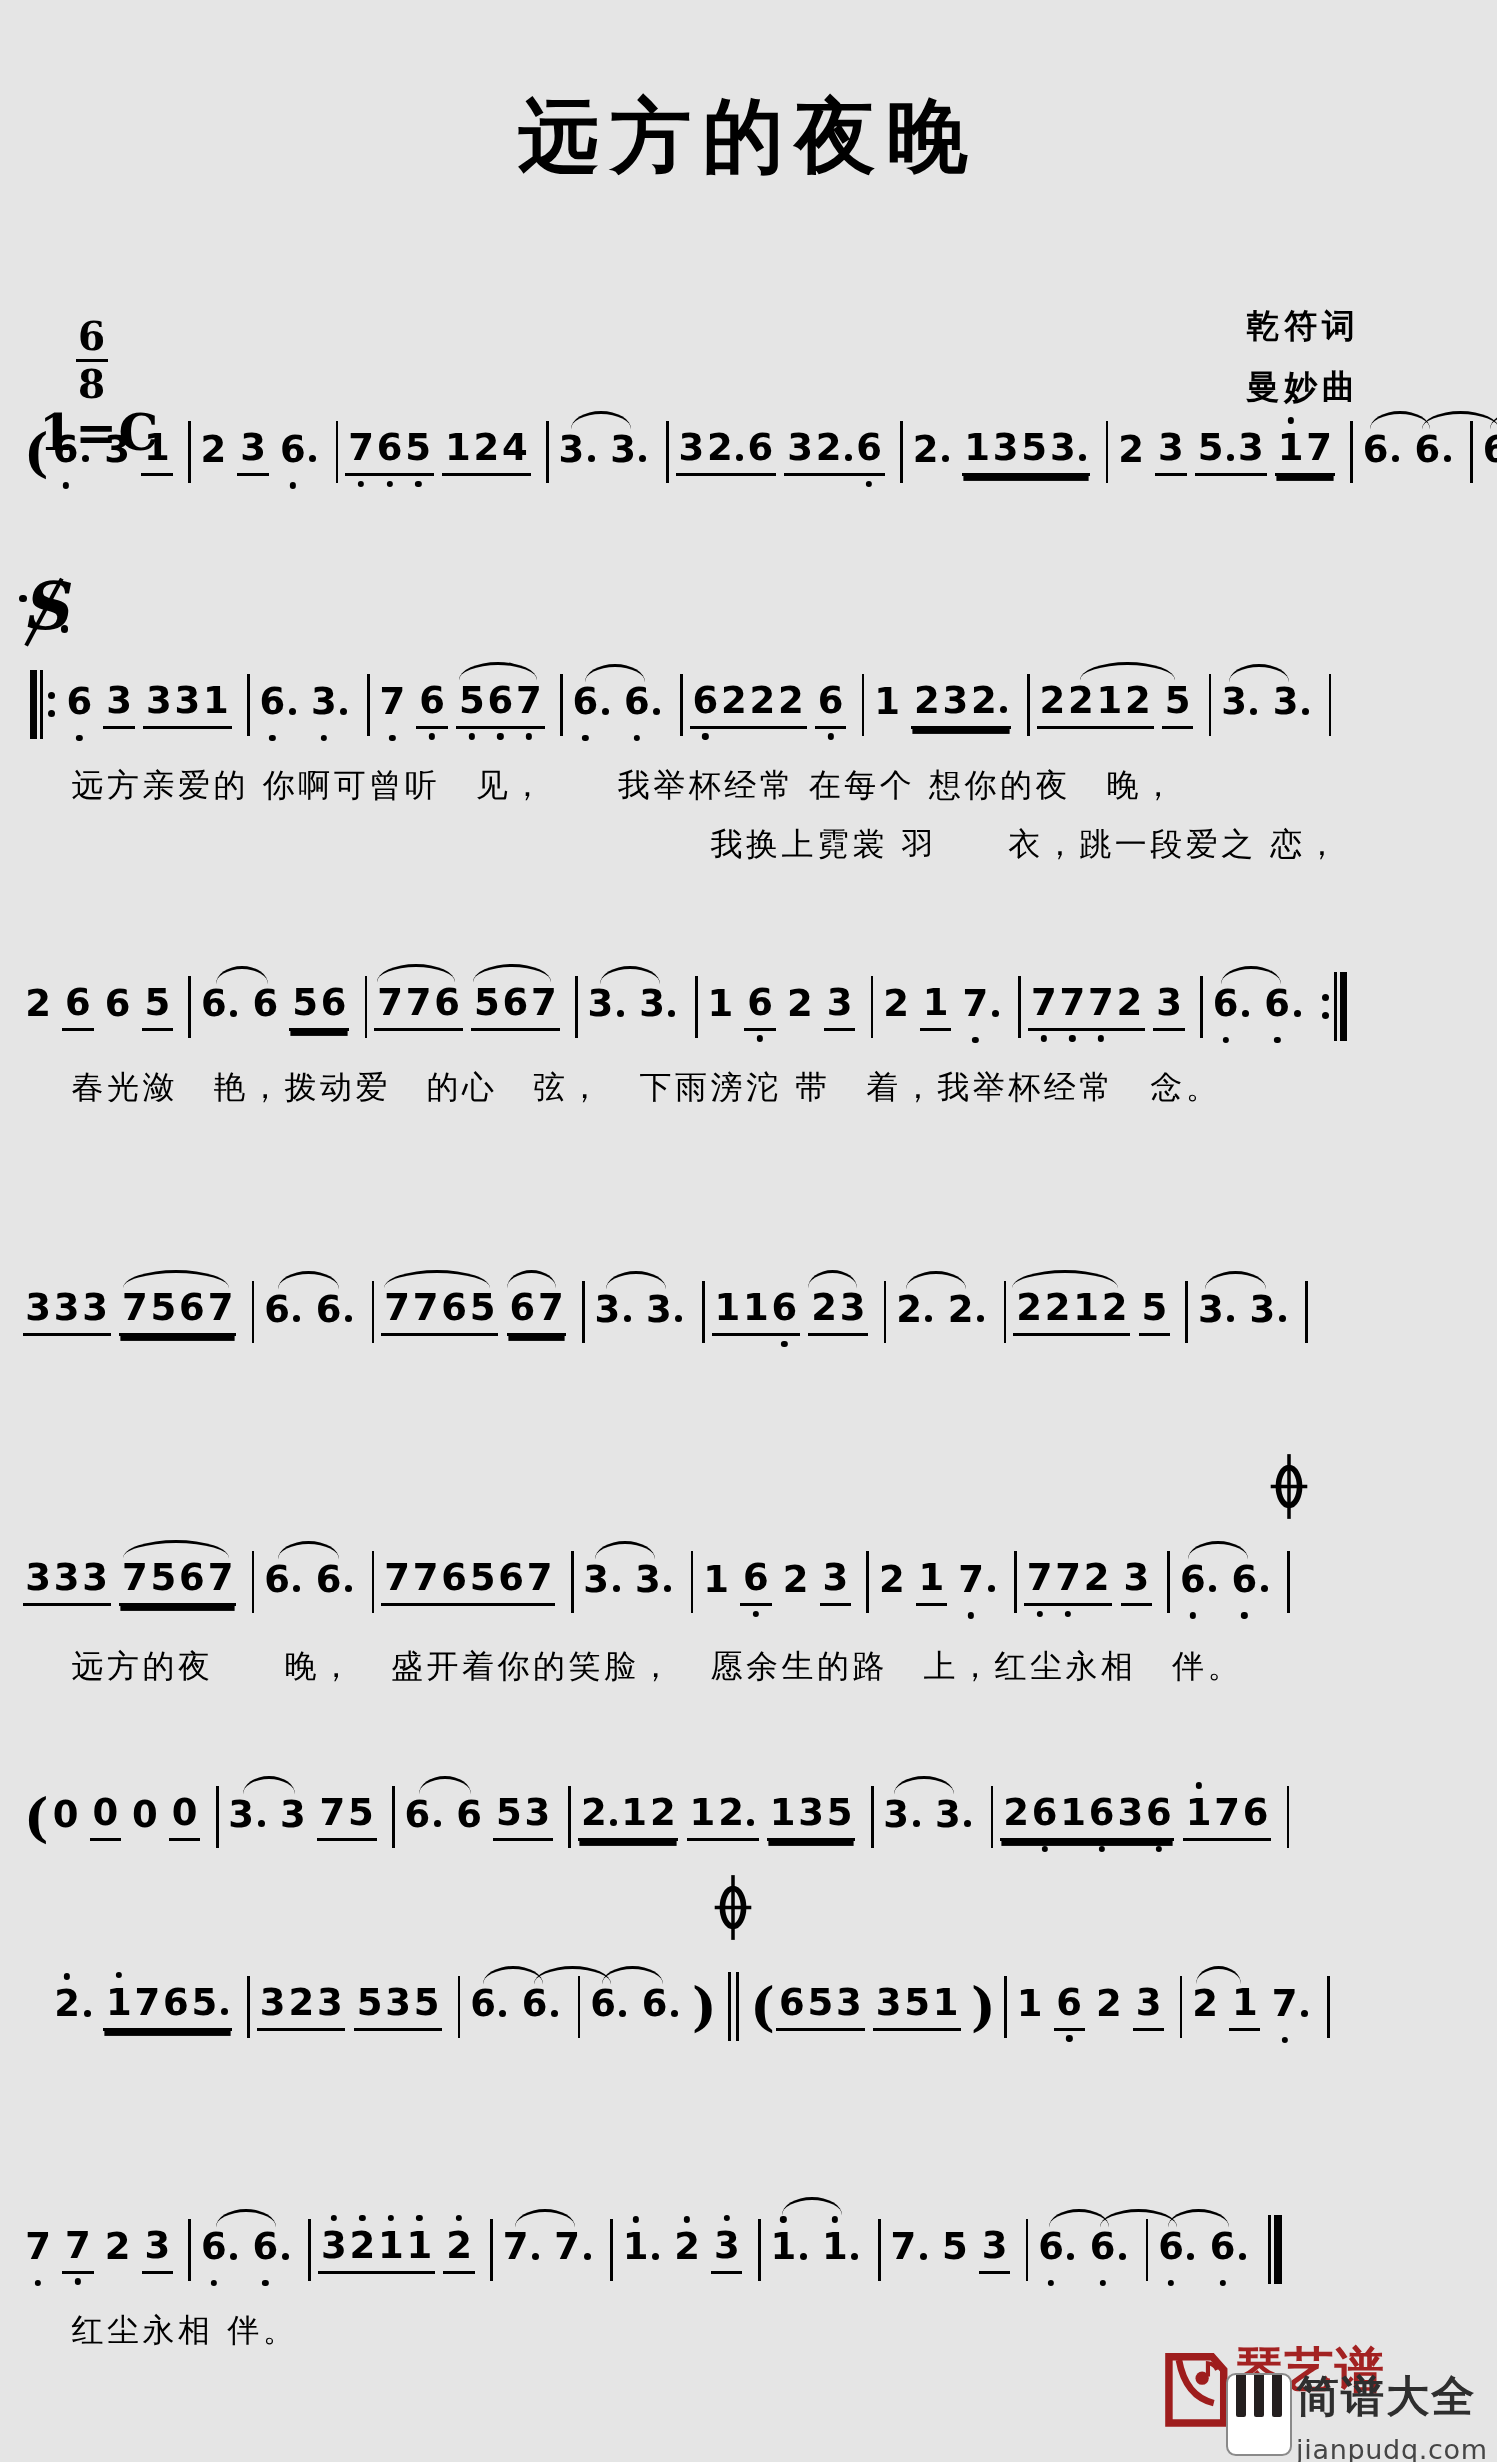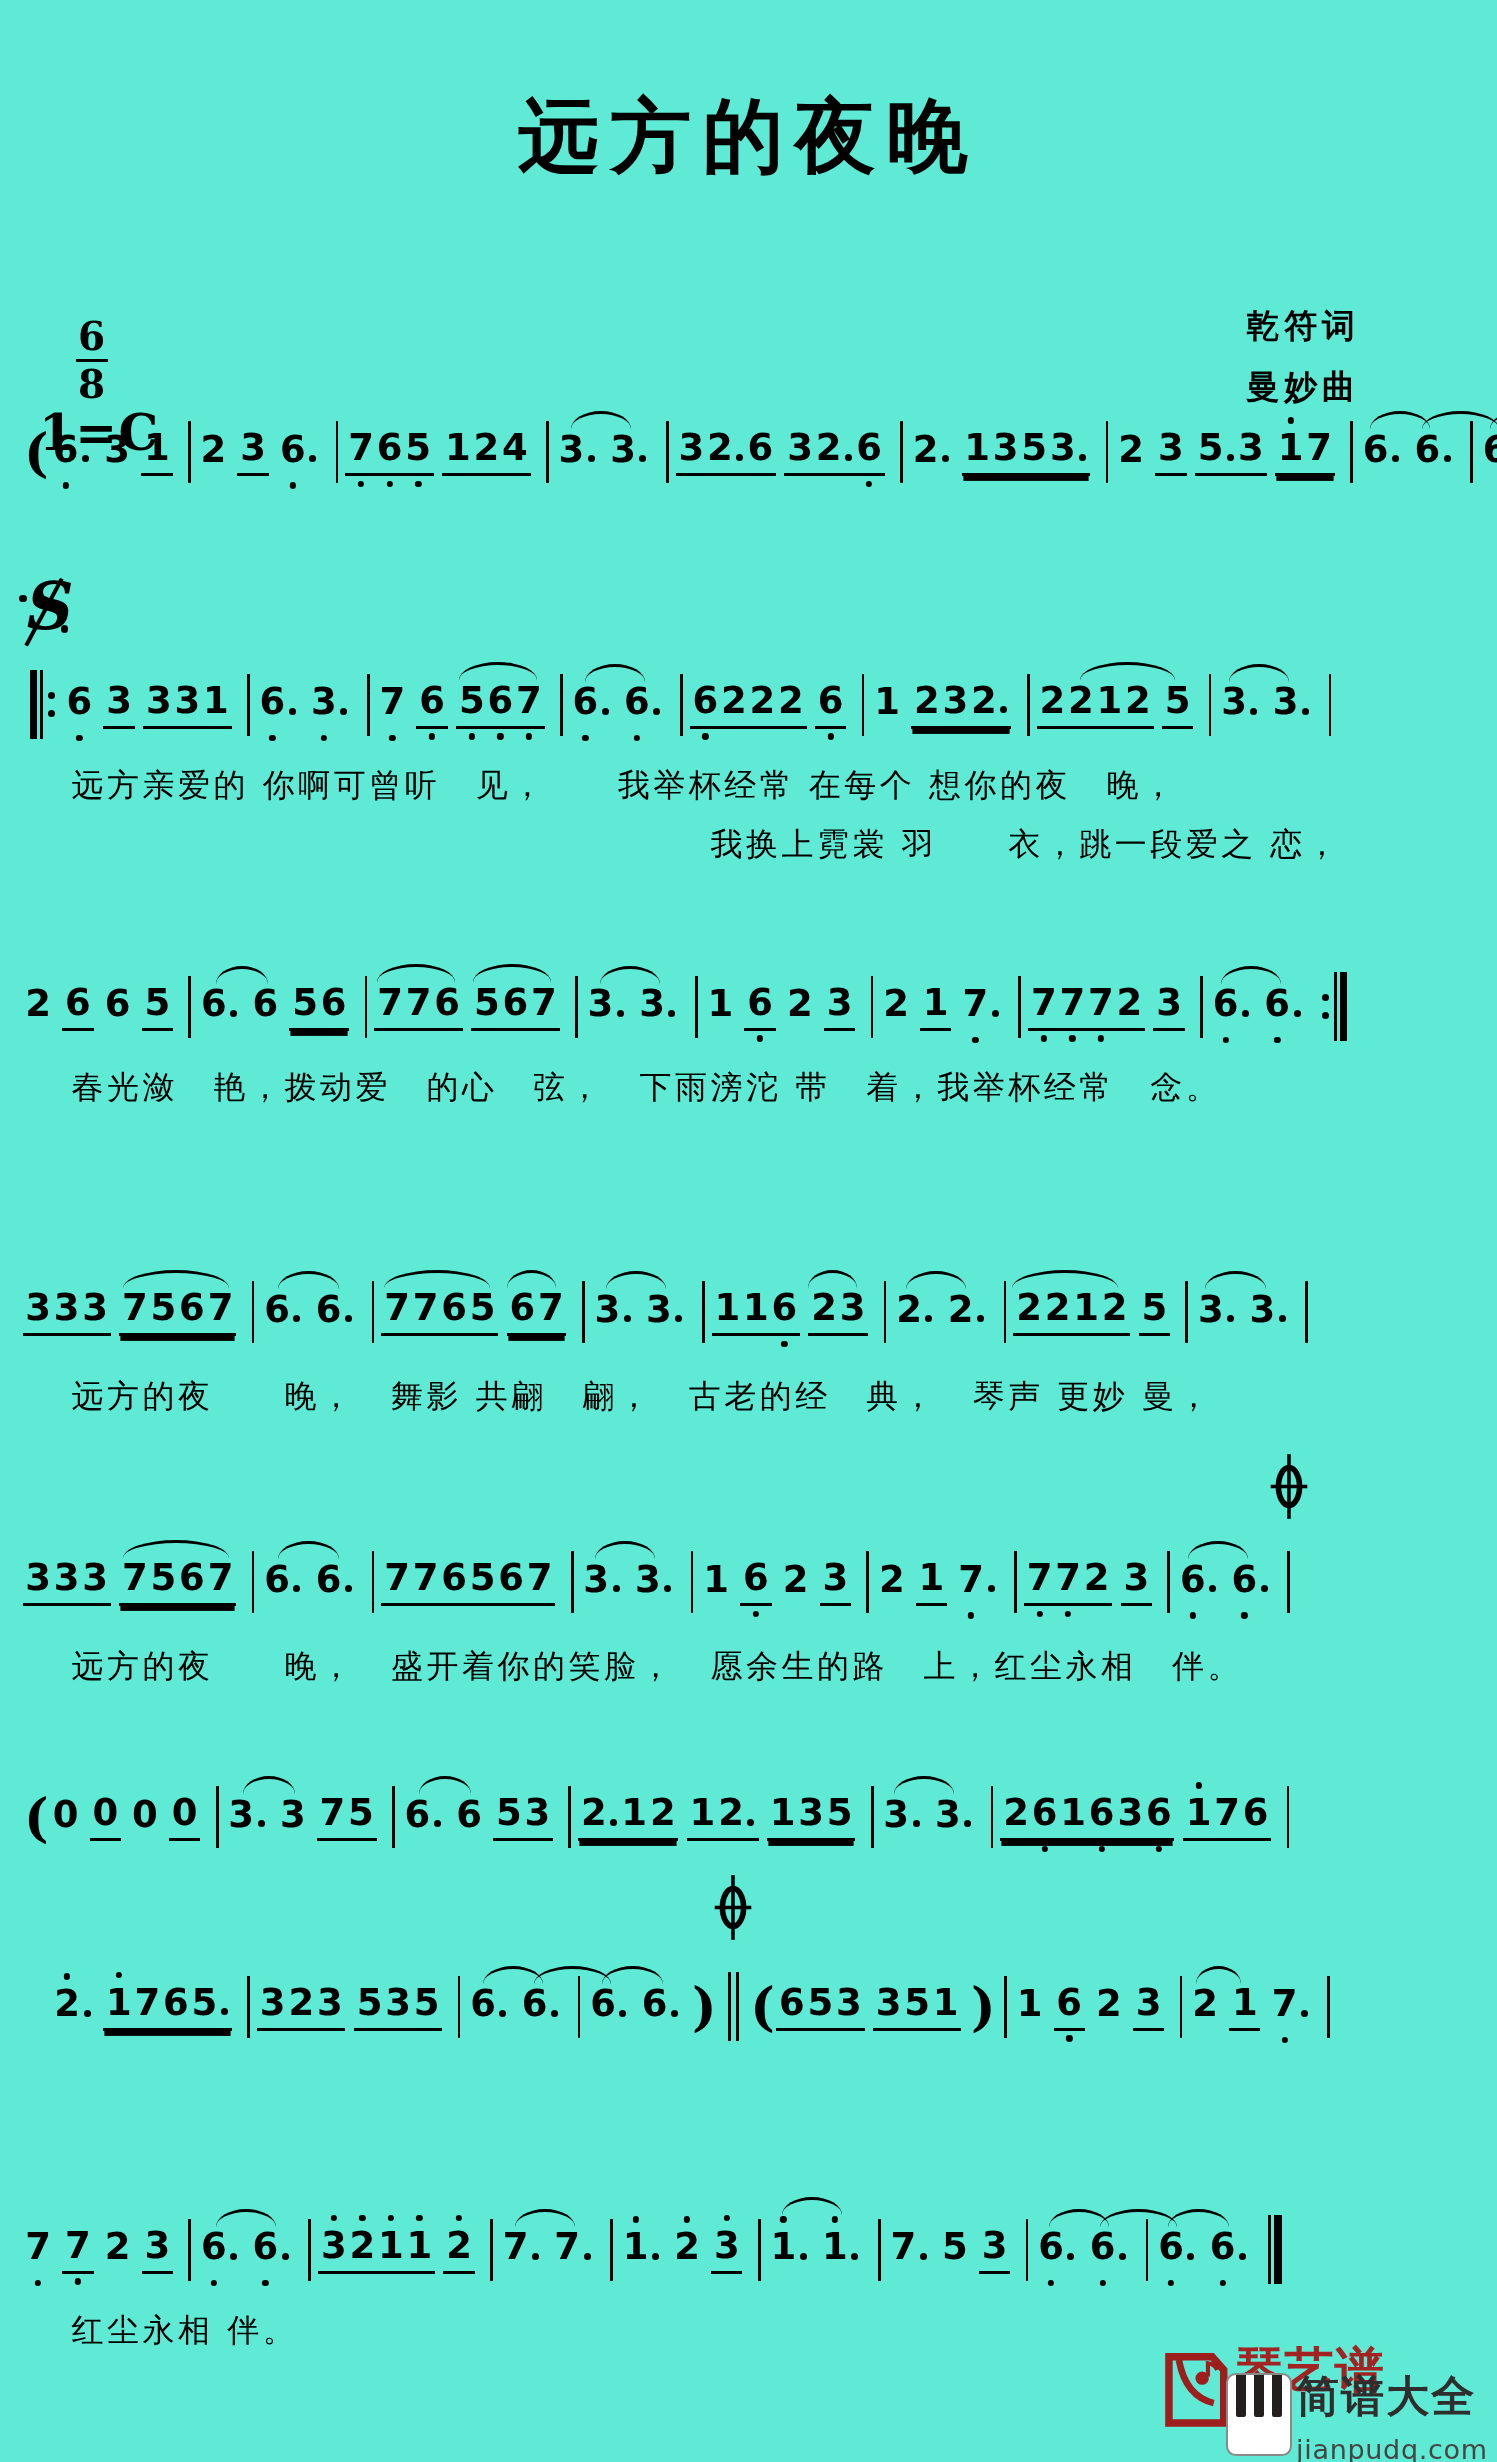--- a/index.html
+++ b/index.html
@@ -1,16 +1,16 @@
 <!DOCTYPE html>
 <html style="font-size:11.2px"><head>
 <meta charset="utf-8">
 <style>
   html,body{margin:0;padding:0;background:#888;}
-  .sheet{position:relative;width:1497px;height:2462px;background:#5eead4;color:#000;
+  .sheet{position:relative;width:1497px;height:2462px;background:#e5e5e5;color:#000;
          font-family:"DejaVu Sans",sans-serif;overflow:hidden;}
   
   .title{position:absolute;top:83px;left:0;width:100%;text-align:center;
          font-family:"DejaVu Serif",serif;font-weight:900;font-size:81px;letter-spacing:11.2px;}
   .credits{position:absolute;top:295px;right:137px;font-family:"DejaVu Serif",serif;
            font-size:33px;letter-spacing:4.9px;line-height:1.85;text-align:left;font-weight:600;}
   .timesig{position:absolute;left:72px;top:317px;width:39px;text-align:center;
            font-family:"DejaVu Serif",serif;font-weight:bold;font-size:39px;line-height:1.0;}
   .ts-line{width:32px;height:3.5px;background:#000;margin:2.8px auto;}
   .keysig{position:absolute;left:39px;top:403px;font-family:"DejaVu Serif",serif;
@@ -107,21 +107,20 @@
               <i></i>
               <i></i>
             </span>
             <i class="bn"></i>
             <i class="bt"></i>
           </span><i class="slur" style="left: 193px; width: 52px; top: -6.3px;"></i><i class="slur" style="left: 354px; width: 78px; top: -7.7px;"></i><i class="slur" style="left: 450px; width: 78px; top: -7.7px;"></i><i class="slur" style="left: 577px; width: 60px; top: -6.3px;"></i><i class="slur" style="left: 1198px; width: 60px; top: -6.3px;"></i></div>
         <div class="lyr">春光潋　艳，拨动爱　的心　弦，　下雨滂沱 带　着，我举杯经常　念。</div>
       </div>
       <div class="sysline" style="top: 1281px;">
         <div class="notes"><span class="unit"><span class="grp u1"><span class="dig">3</span><span class="dig">3</span><span class="dig">3</span></span></span><span class="unit"><span class="grp u2"><span class="dig">7</span><span class="dig">5</span><span class="dig">6</span><span class="dig">7</span></span></span><span class="bar"></span><span class="unit"><span class="grp"><span class="dig">6</span><i class="ad"></i></span></span><span class="unit"><span class="grp"><span class="dig">6</span><i class="ad"></i></span></span><span class="bar"></span><span class="unit"><span class="grp u1"><span class="dig">7</span><span class="dig">7</span><span class="dig">6</span><span class="dig">5</span></span></span><span class="unit"><span class="grp u2"><span class="dig">6</span><span class="dig">7</span></span></span><span class="bar"></span><span class="unit"><span class="grp"><span class="dig">3</span><i class="ad"></i></span></span><span class="unit"><span class="grp"><span class="dig">3</span><i class="ad"></i></span></span><span class="bar"></span><span class="unit"><span class="grp u1"><span class="dig">1</span><span class="dig">1</span><span class="dig">6<i class="ld"></i></span></span></span><span class="unit"><span class="grp u1"><span class="dig">2</span><span class="dig">3</span></span></span><span class="bar"></span><span class="unit"><span class="grp"><span class="dig">2</span><i class="ad"></i></span></span><span class="unit"><span class="grp"><span class="dig">2</span><i class="ad"></i></span></span><span class="bar"></span><span class="unit"><span class="grp u1"><span class="dig">2</span><span class="dig">2</span><span class="dig">1</span><span class="dig">2</span></span></span><span class="unit"><span class="grp u1"><span class="dig">5</span></span></span><span class="bar"></span><span class="unit"><span class="grp"><span class="dig">3</span><i class="ad"></i></span></span><span class="unit"><span class="grp"><span class="dig">3</span><i class="ad"></i></span></span><span class="bar"></span><i class="slur" style="left: 100px; width: 106px; top: -11.2px;"></i><i class="slur" style="left: 255px; width: 61px; top: -9.8px;"></i><i class="slur" style="left: 361px; width: 106px; top: -11.2px;"></i><i class="slur" style="left: 484px; width: 49px; top: -11.2px;"></i><i class="slur" style="left: 583px; width: 60px; top: -9.8px;"></i><i class="slur" style="left: 785px; width: 49px; top: -11.2px;"></i><i class="slur" style="left: 883px; width: 60px; top: -9.8px;"></i><i class="slur" style="left: 989px; width: 106px; top: -11.2px;"></i><i class="slur" style="left: 1182px; width: 61px; top: -9.8px;"></i></div>
-        <div class="lyr">远方的夜　　晚，　舞影 共翩　翩，　古老的经　典，　琴声 更妙 曼，</div>
       </div>
       <div class="sysline" style="top: 1551px;">
         <div class="notes"><span class="unit"><span class="grp u1"><span class="dig">3</span><span class="dig">3</span><span class="dig">3</span></span></span><span class="unit"><span class="grp u2"><span class="dig">7</span><span class="dig">5</span><span class="dig">6</span><span class="dig">7</span></span></span><span class="bar"></span><span class="unit"><span class="grp"><span class="dig">6</span><i class="ad"></i></span></span><span class="unit"><span class="grp"><span class="dig">6</span><i class="ad"></i></span></span><span class="bar"></span><span class="unit"><span class="grp u1"><span class="dig">7</span><span class="dig">7</span><span class="dig">6</span><span class="dig">5</span><span class="dig">6</span><span class="dig">7</span></span></span><span class="bar"></span><span class="unit"><span class="grp"><span class="dig">3</span><i class="ad"></i></span></span><span class="unit"><span class="grp"><span class="dig">3</span><i class="ad"></i></span></span><span class="bar"></span><span class="unit"><span class="grp"><span class="dig">1</span></span></span><span class="unit"><span class="grp u1"><span class="dig">6<i class="ld"></i></span></span></span><span class="unit"><span class="grp"><span class="dig">2</span></span></span><span class="unit"><span class="grp u1"><span class="dig">3</span></span></span><span class="bar"></span><span class="unit"><span class="grp"><span class="dig">2</span></span></span><span class="unit"><span class="grp u1"><span class="dig">1</span></span></span><span class="unit"><span class="grp"><span class="dig">7<i class="ld"></i></span><i class="ad"></i></span></span><span class="bar"></span><span class="unit"><span class="grp u1"><span class="dig">7<i class="ld"></i></span><span class="dig">7<i class="ld"></i></span><span class="dig">2</span></span></span><span class="unit"><span class="grp u1"><span class="dig">3</span></span></span><span class="bar"></span><span class="unit"><span class="grp"><span class="dig">6<i class="ld"></i></span><i class="ad"></i></span></span><span class="unit"><span class="grp"><span class="dig">6<i class="ld"></i></span><i class="ad"></i></span></span><span class="bar"><span class="codamark"><svg width="38" height="65" viewBox="0 0 54 92">
                 <ellipse cx="27" cy="46" rx="15" ry="27" fill="none" stroke="#000" stroke-width="8"></ellipse>
                 <line x1="27" y1="0" x2="27" y2="92" stroke="#000" stroke-width="5"></line>
                 <line x1="1" y1="46" x2="53" y2="46" stroke="#000" stroke-width="5"></line>
               </svg></span></span><i class="slur" style="left: 100px; width: 106px; top: -11.2px;"></i><i class="slur" style="left: 255px; width: 61px; top: -9.8px;"></i><i class="slur" style="left: 572px; width: 60px; top: -9.8px;"></i><i class="slur" style="left: 1165px; width: 60px; top: -9.8px;"></i></div>
         <div class="lyr">远方的夜　　晚，　盛开着你的笑脸，　愿余生的路　上，红尘永相　伴。</div>
       </div>
       <div class="sysline" style="top: 1786px;">

